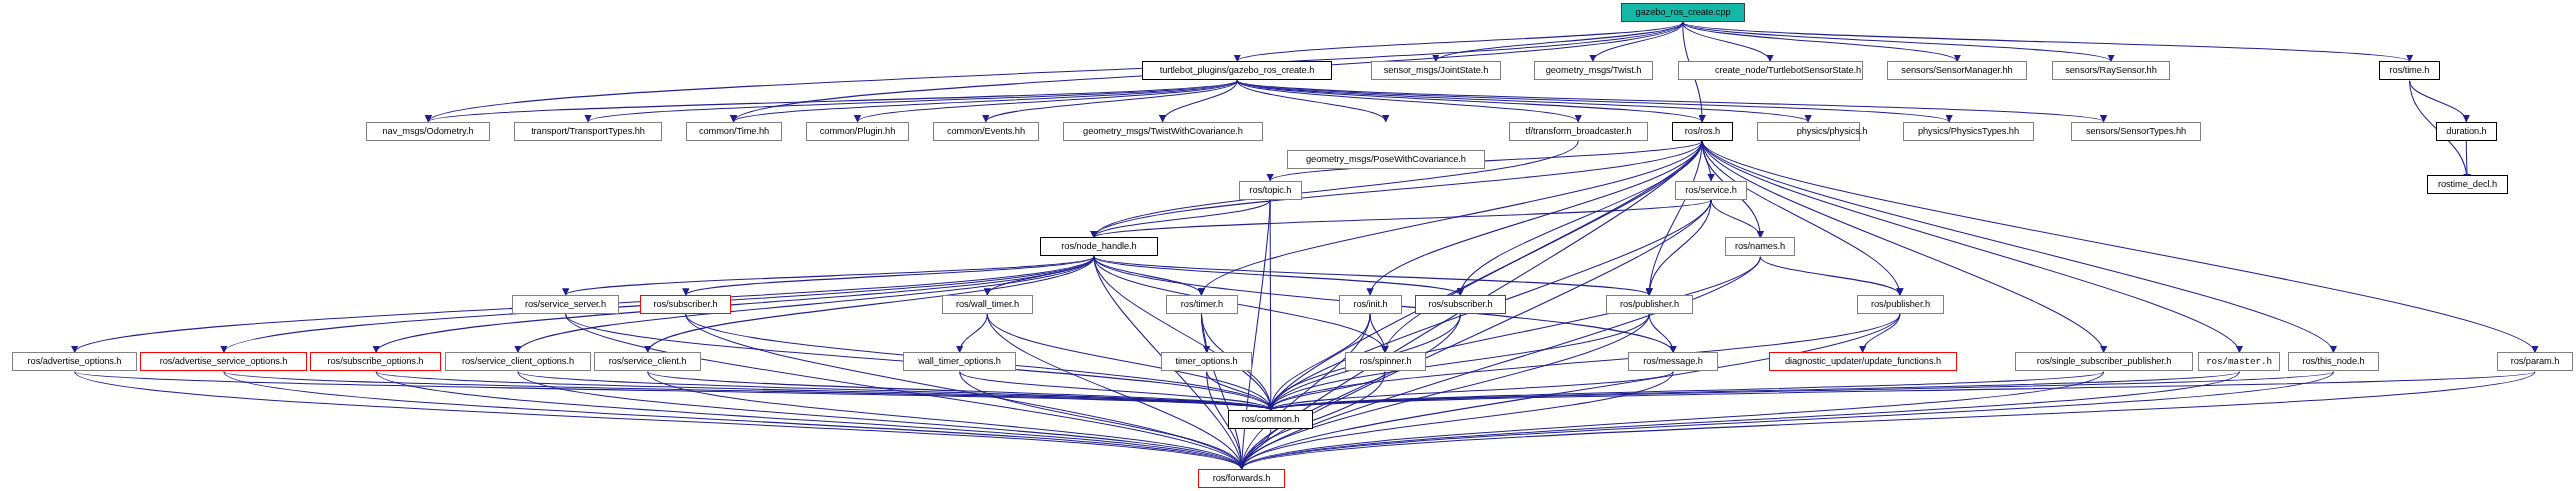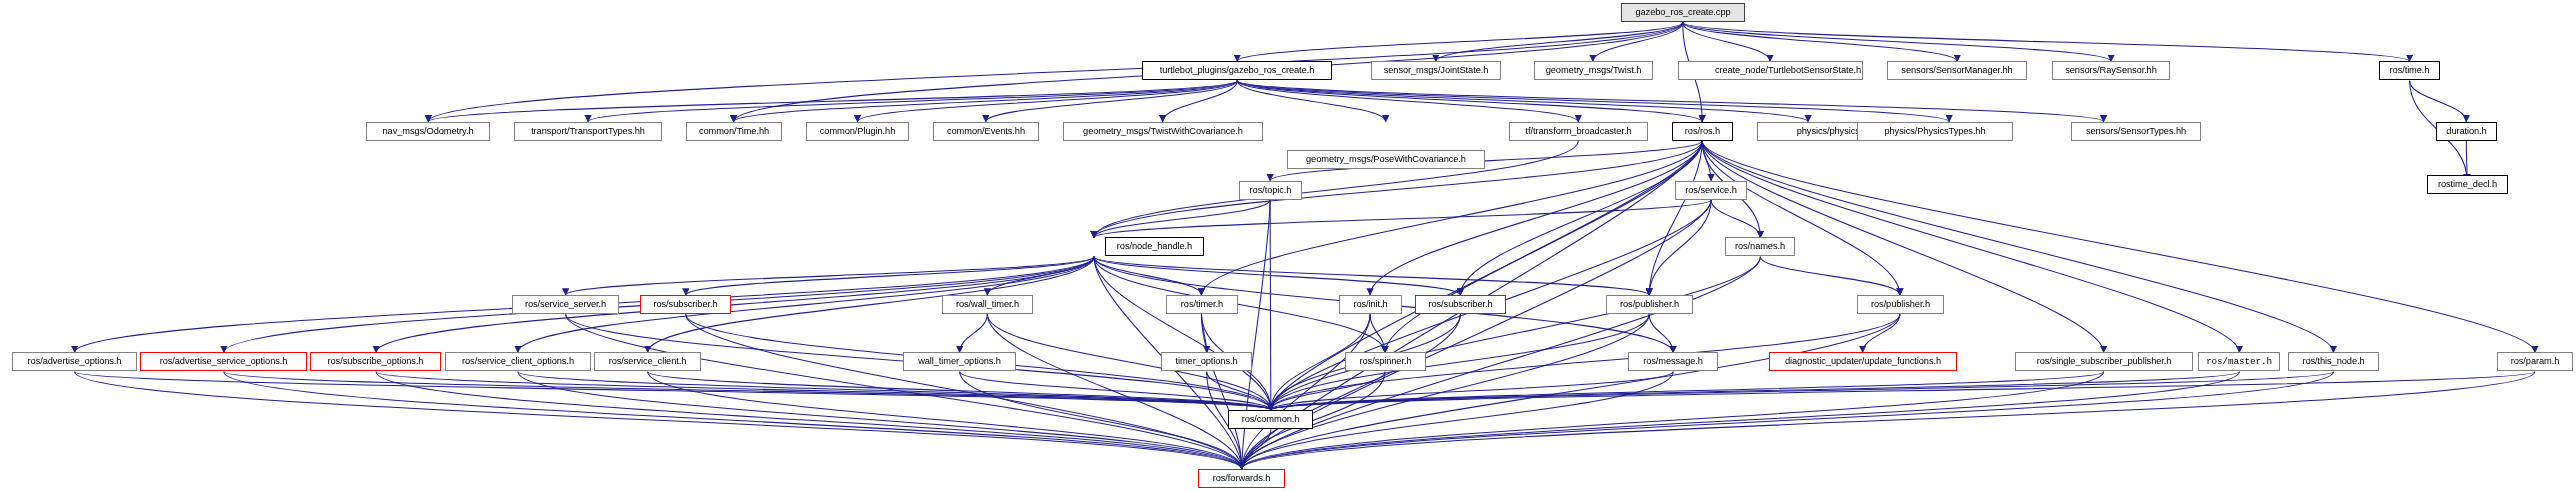--- a/index.html
+++ b/index.html
@@ -20,21 +20,21 @@
     justify-content:center;
     white-space:nowrap;
     background:#ffffff;
     border:0.7px solid #808080;
     color:#000000;
     font-size:9.3px;
     line-height:1;
     height:19.4px;
     letter-spacing:-0.1px;
   }
-  .node.gray{background:#e5e5e5;border:0.7px solid #404040;}
+  .node.gray{background:#14b8a6;border:0.7px solid #404040;}
   .node.black{border:0.7px solid #000000;}
   .node.red{border:0.7px solid #ff0000;}
   .node .lbl{pointer-events:none;padding:0 5.2px;}
 </style>
 </head>
 <body>
 
 <div id="graph-root">
   <svg class="edges" viewBox="0 0 3452 659" preserveAspectRatio="none">
     <defs>
@@ -209,39 +209,39 @@
       </div>
       <div class="node " style="left: 1509px; top: 122px; width: 139px;">
         <span class="lbl">tf/transform_broadcaster.h</span>
       </div>
       <div class="node black" style="left: 1672px; top: 122px; width: 61px;">
         <span class="lbl">ros/ros.h</span>
       </div>
       <div class="node " style="left: 1757px; top: 122px; width: 103px; padding-left: 47px;">
         <span class="lbl">physics/physics.h</span>
       </div>
-      <div class="node " style="left: 1857px; top: 122px; width: 156px;">
+      <div class="node " style="left: 1903px; top: 122px; width: 131px;">
         <span class="lbl">physics/PhysicsTypes.hh</span>
       </div>
       <div class="node " style="left: 2039px; top: 122px; width: 130px; margin-left: 32px;">
         <span class="lbl">sensors/SensorTypes.hh</span>
       </div>
       <div class="node black" style="left: 2436px; top: 122px; width: 61px;">
         <span class="lbl">duration.h</span>
       </div>
       <div class="node " style="left: 1239px; top: 181px; width: 63px;">
         <span class="lbl">ros/topic.h</span>
       </div>
       <div class="node " style="left: 1675px; top: 181px; width: 72px;">
         <span class="lbl">ros/service.h</span>
       </div>
       <div class="node black" style="left: 2427px; top: 175px; width: 81px;">
         <span class="lbl">rostime_decl.h</span>
       </div>
-      <div class="node black" style="left: 1105px; top: 237px; width: 99px;">
+      <div class="node black" style="left: 1040px; top: 237px; width: 118px;">
         <span class="lbl">ros/node_handle.h</span>
       </div>
       <div class="node " style="left: 1725px; top: 237px; width: 70px;">
         <span class="lbl">ros/names.h</span>
       </div>
       <div class="node " style="left: 512px; top: 295px; width: 107px;">
         <span class="lbl">ros/service_server.h</span>
       </div>
       <div class="node red" style="left: 640px; top: 295px; width: 91px;">
         <span class="lbl">ros/subscriber.h</span>

